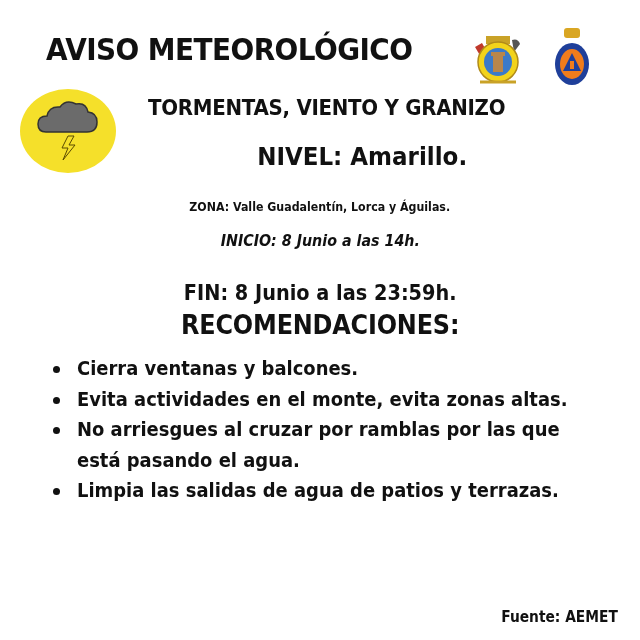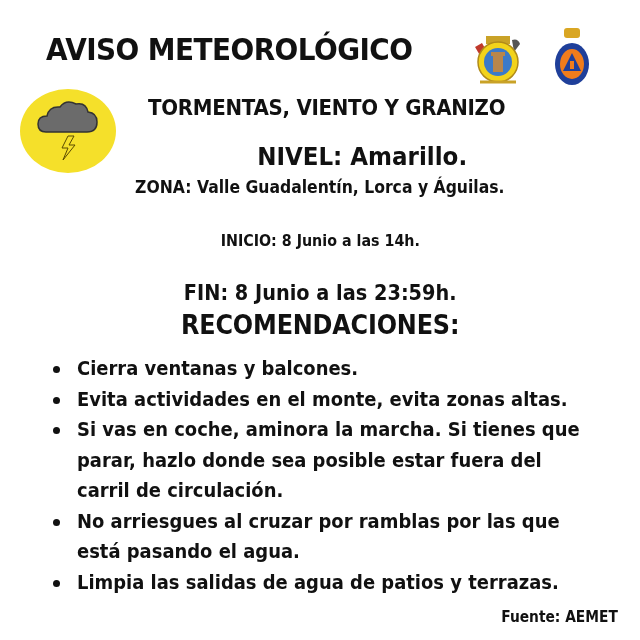--- a/index.html
+++ b/index.html
@@ -14,22 +14,22 @@
   }
   .crest1 { left: 474px; top: 30px; width: 48px; height: 58px; }
   .crest2 { left: 552px; top: 26px; width: 40px; height: 62px; }
   .storm { left: 18px; top: 88px; width: 100px; height: 86px; }
   .subtitle {
     left: 148px; top: 95px; font-size: 22px; font-weight: bold; white-space: nowrap;
     transform: scaleX(0.9); transform-origin: left top; letter-spacing: -0.3px;
   }
   .center { left: 0; width: 640px; text-align: center; white-space: nowrap; font-weight: bold; }
   .nivel { top: 142px; font-size: 25px; padding-left: 42px; }
-  .zona { top: 177px; font-size: 17px; }
-  .inicio { top: 232px; font-size: 15.5px; }
+  .zona { top: 200px; font-size: 12px; }
+  .inicio { top: 232px; font-size: 15.5px; font-style: italic; }
   .fin { top: 281px; font-size: 21px; }
   .reco { top: 310px; font-size: 26px; letter-spacing: -0.2px; }
   .center span { display: inline-block; transform: scaleX(0.92); }
   .recs {
     left: 51px; top: 354px; width: 580px; margin: 0; padding: 0; list-style: none;
     font-size: 19.5px; font-weight: bold; line-height: 30.5px;
   }
   .recs li { position: relative; padding-left: 26px; }
   .recs li .bullet {
     position: absolute; left: 2px; top: 12px; width: 7px; height: 7px; border-radius: 50%; background: #111;
@@ -74,18 +74,17 @@
 
 <div class="abs center nivel"><span>NIVEL: Amarillo.</span></div>
 <div class="abs center zona"><span>ZONA: Valle Guadalentín, Lorca y Águilas.</span></div>
 <div class="abs center inicio"><span>INICIO: 8 Junio a las 14h.</span></div>
 <div class="abs center fin"><span>FIN: 8 Junio a las 23:59h.</span></div>
 <div class="abs center reco"><span>RECOMENDACIONES:</span></div>
 
 <ul class="abs recs">
   <li><span class="bullet"></span><span class="txt">Cierra ventanas y balcones.</span></li>
   <li><span class="bullet"></span><span class="txt">Evita actividades en el monte, evita zonas altas.</span></li>
-  <li><span class="bullet"></span><span class="txt" style="width:560px">Si vas en coche, aminora la marcha. Si tienes que parar, hazlo donde sea posible estar fuera del carril de circulación.</span></li>
   <li><span class="bullet"></span><span class="txt" style="width:575px">No arriesgues al cruzar por ramblas por las que está pasando el agua.</span></li>
   <li><span class="bullet"></span><span class="txt">Limpia las salidas de agua de patios y terrazas.</span></li>
 </ul>
 
 <div class="abs source">Fuente: AEMET</div>
 
 </body></html>

